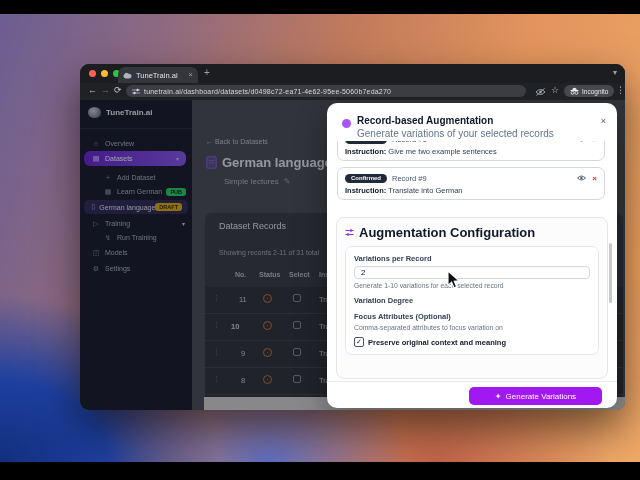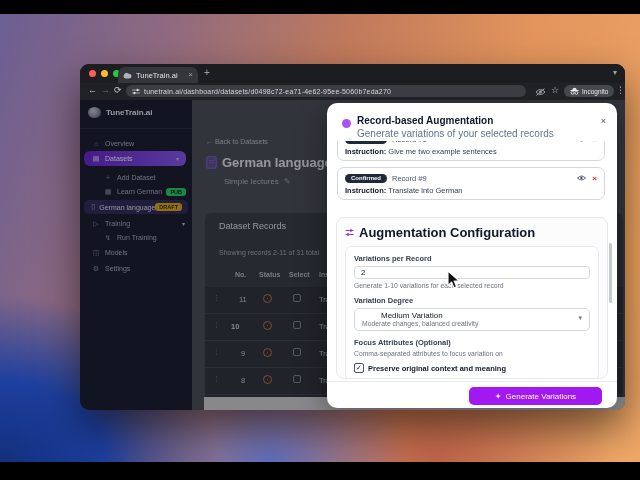--- a/index.html
+++ b/index.html
@@ -345,25 +345,20 @@
                 <line x1="0.5" y1="6.5" x2="8.5" y2="6.5" stroke="#9333ea" stroke-width="1"></line>
                 <circle cx="3" cy="6.5" r="1.3" fill="#9333ea"></circle>
               </svg>
             <span class="cfgtitle">Augmentation Configuration</span>
           </div>
           <div class="cfgcard">
             <div class="flabel">Variations per Record</div>
             <input class="finput" value="2" style="">
             <div class="fhelp">Generate 1-10 variations for each selected record</div>
             <div class="flabel" style="margin-top:7px;">Variation Degree</div>
-            <div class="fsel">
-              <span class="fselv">Medium Variation</span>
-              <span class="fseld">Moderate changes, balanced creativity</span>
-              <span class="fselc">▾</span>
-            </div>
             <div class="flabel" style="margin-top:7px;">Focus Attributes (Optional)</div>
             <div class="fhelp">Comma-separated attributes to focus variation on</div>
             <div class="checkrow">
               <span class="ckbox">✓</span>
               <span class="cklabel">Preserve original context and meaning</span>
             </div>
           </div>
         </div>
 
         <div class="mfooter">

